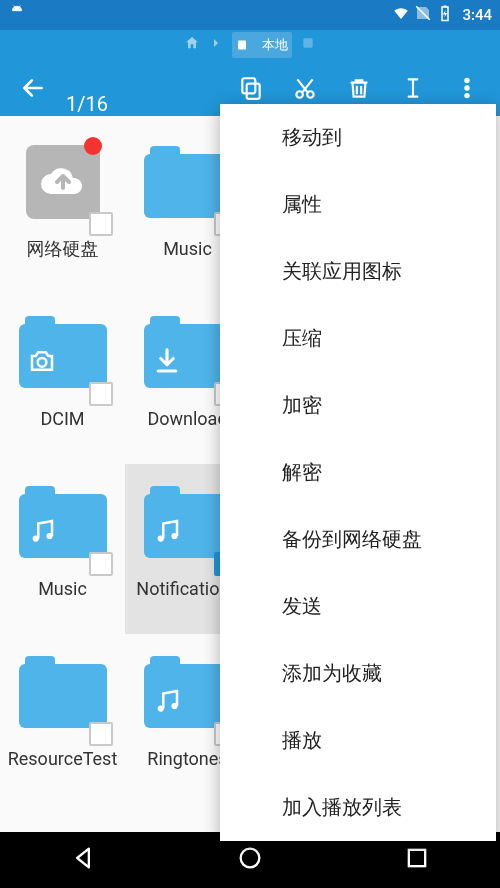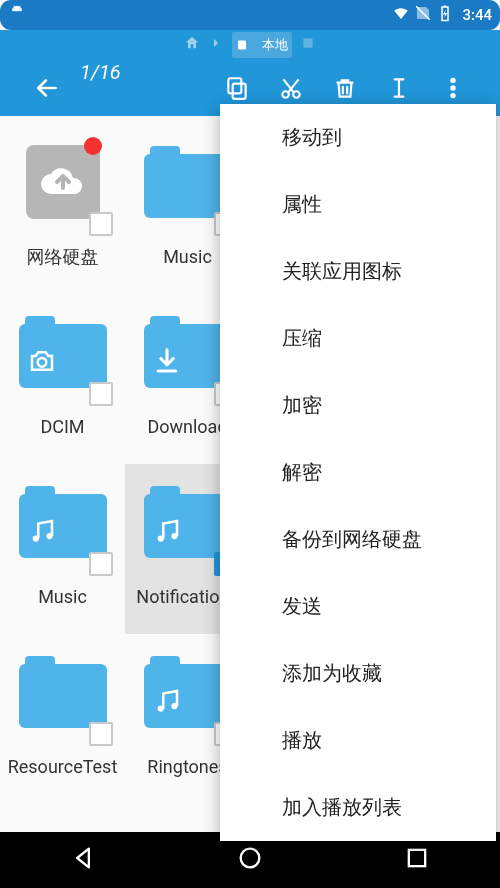--- a/index.html
+++ b/index.html
@@ -1,34 +1,34 @@
 <!DOCTYPE html>
 <html><head>
 <meta charset="utf-8">
 <style>
   * { margin: 0; padding: 0; box-sizing: border-box; font-family: -apple-system, BlinkMacSystemFont, "Segoe UI", Roboto, sans-serif; }
   html, body { width: 500px; height: 888px; overflow: hidden; background: #fff; }
   .screen { position: relative; width: 500px; height: 888px; background: #fafafa; }
 
   
-  .status-bar { height: 30px; background: #1a7bc4; display: flex; align-items: center; justify-content: space-between; padding: 0 8px; color: #fff; font-size: 15px; border-radius: 11px; }
+  .status-bar { height: 30px; background: #1a7bc4; display: flex; align-items: center; justify-content: space-between; padding: 0 8px; color: #fff; font-size: 15px; }
   .status-left { display: flex; align-items: center; }
   .status-right { display: flex; align-items: center; gap: 4px; }
   .status-right svg { width: 18px; height: 18px; fill: #fff; }
   .status-time { font-weight: 500; margin-left: 4px; }
   .android-head svg { width: 18px; height: 18px; fill: #fff; }
 
   
   .breadcrumb-bar { height: 30px; background: #2196d8; display: flex; align-items: center; justify-content: center; gap: 8px; color: #cde8f7; font-size: 15px; }
   .breadcrumb-bar .bc-icon svg { width: 16px; height: 16px; fill: #9ed1ee; }
   .sd-badge { background: #4aa8de; color: #fff; padding: 4px 4px; border-radius: 2px; font-size: 13px; display: flex; align-items: center; gap: 14px; }
   .sd-badge svg { width: 12px; height: 12px; fill: #fff; }
 
   
-  .toolbar { height: 56px; background: #2196d8; display: flex; align-items: flex-start; padding: 0 20px; color: #fff; font-style: italic; }
+  .toolbar { height: 56px; background: #2196d8; display: flex; align-items: flex-end; padding: 0 6px; color: #fff; }
   .tb-btn { width: 54px; height: 56px; display: flex; align-items: center; justify-content: center; }
   .tb-btn svg { width: 26px; height: 26px; fill: #fff; stroke: #fff; }
   .tb-count { color: #fff; font-size: 20px; margin: 0 6px; }
   .tb-spacer { flex: 1; }
 
   
   .grid { display: grid; grid-template-columns: repeat(4, 1fr); gap: 0; padding: 8px 0; position: relative; }
   .cell { display: flex; flex-direction: column; align-items: center; padding: 10px 2px 4px; height: 170px; }
   .cell.selected { background: #e3e3e3; }
   .icon-wrap { position: relative; width: 96px; height: 96px; display: flex; align-items: center; justify-content: center; }
@@ -36,21 +36,21 @@
   .folder-tab { position: absolute; top: 0; left: 6px; width: 30px; height: 12px; background: #4fb4ea; border-radius: 4px 4px 0 0; }
   .folder-body { position: absolute; top: 8px; left: 0; width: 88px; height: 64px; background: #4fb4ea; border-radius: 6px; }
   .folder-glyph { position: absolute; left: 8px; bottom: 8px; color: #fff; }
   .folder-glyph svg { width: 30px; height: 30px; fill: #fff; }
   .checkbox { position: absolute; right: -2px; bottom: -6px; width: 24px; height: 24px; background: #fff; border: 2px solid #c9c9c9; border-radius: 2px; }
   .checkbox.checked { background: #2196d8; border-color: #2196d8; display:flex; align-items:center; justify-content:center;}
   .checkbox.checked svg { width: 16px; height: 16px; fill:#fff; }
   .red-dot { position: absolute; top: -8px; right: -2px; width: 18px; height: 18px; background: #f4322e; border-radius: 50%; }
   .cloud-icon { width: 74px; height: 74px; background: #b6b6b6; border-radius: 8px; display:flex; align-items:center; justify-content:center; position:relative;}
   .cloud-icon svg { width: 48px; height: 48px; fill:#fff;}
-  .label { margin-top: 16px; font-size: 18px; color: #333; text-align: center; line-height: 1.2; word-break: break-word; padding: 0 4px; }
+  .label { margin-top: 8px; font-size: 18px; color: #333; text-align: center; line-height: 1.2; word-break: break-word; padding: 0 4px; }
 
   
   .dropdown { position: absolute; top: 104px; right: 4px; width: 276px; background: #fff; box-shadow: 0 4px 16px rgba(0,0,0,.3); z-index: 50; overflow: hidden; }
   .dropdown-inner { max-height: 740px; overflow: hidden; }
   .menu-item { height: 67px; display: flex; align-items: center; padding: 0 22px; font-size: 20px; color: #222; margin-left: 40px; }
 
   
   .navbar { position: absolute; bottom: 0; left: 0; right: 0; height: 56px; background: #000; display: flex; align-items: center; justify-content: space-around; }
   .nav-btn svg { width: 28px; height: 28px; fill: none; stroke: #fff; stroke-width: 2; }
 </style>

